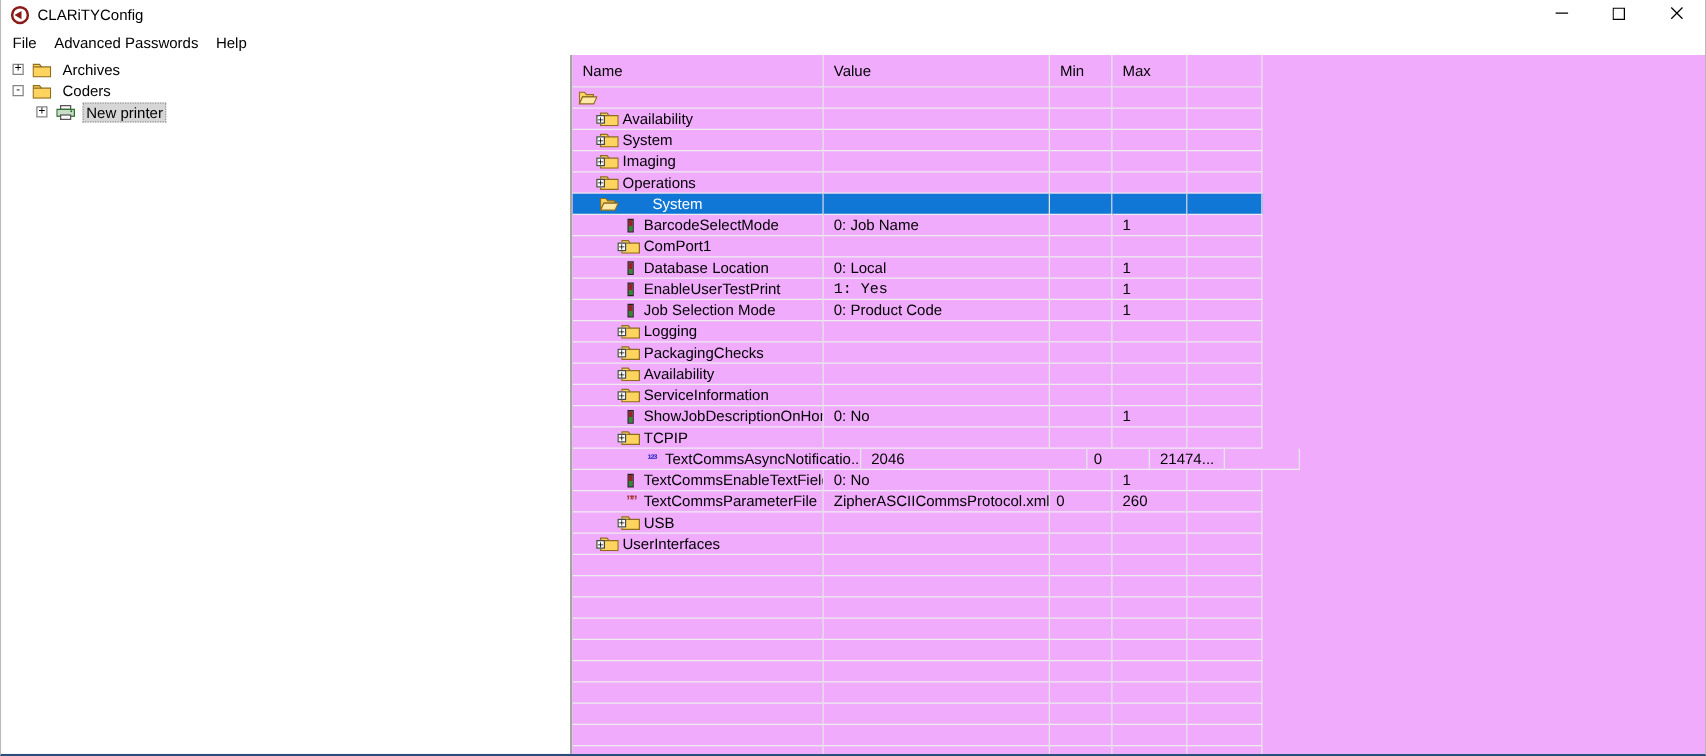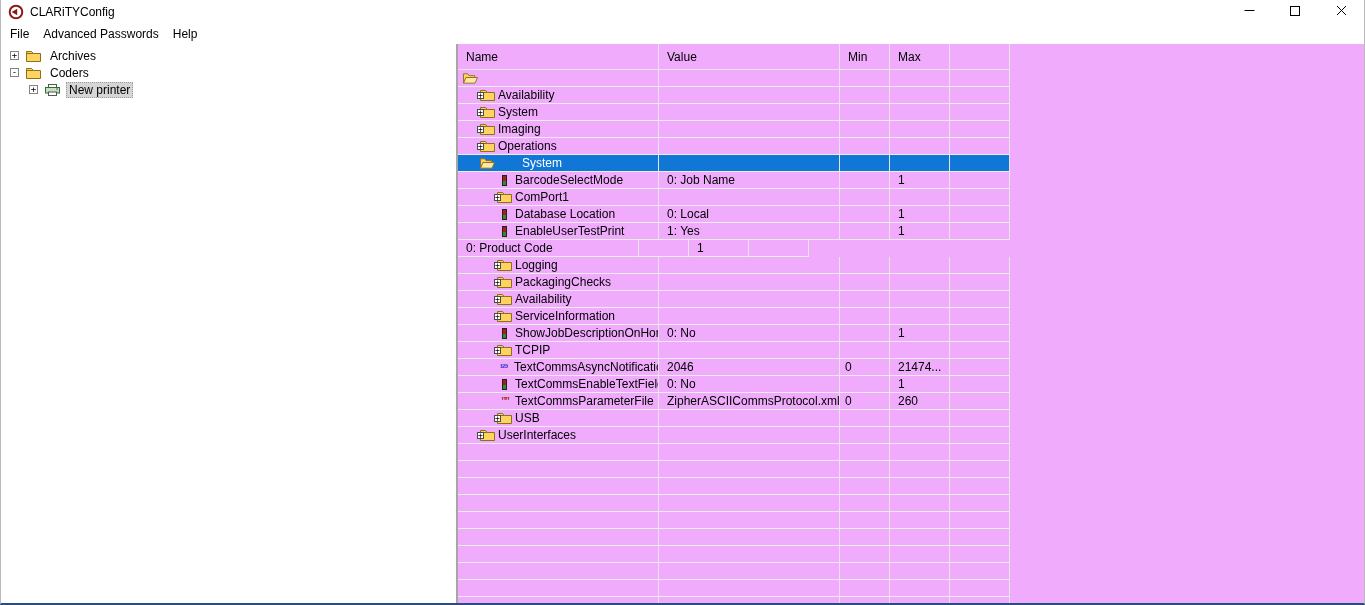--- a/index.html
+++ b/index.html
@@ -283,26 +283,32 @@
             <div class="cell c-max" style="width: 60px;">1</div>
             <div class="cell c-extra" style="width: 60px;"></div>
           </div>
           <div class="grid-row">
             <div class="cell c-name" style="width: 201px; padding-left: 39px;">
               <span class="icon-slot">
                 <span class="enum-ic"></span>
               </span>
               <span>EnableUserTestPrint</span>
             </div>
-            <div class="cell c-value" style="width: 181px;">1: Yes</div>
+            <div class="cell c-value" style="width: 181px; font-family: Liberation Mono, monospace;">1: Yes</div>
             <div class="cell c-min" style="width: 50px;"></div>
             <div class="cell c-max" style="width: 60px;">1</div>
             <div class="cell c-extra" style="width: 60px;"></div>
           </div>
           <div class="grid-row">
+            <div class="cell c-name" style="width: 201px; padding-left: 39px;">
+              <span class="icon-slot">
+                <span class="enum-ic"></span>
+              </span>
+              <span>Job Selection Mode</span>
+            </div>
             <div class="cell c-value" style="width: 181px;">0: Product Code</div>
             <div class="cell c-min" style="width: 50px;"></div>
             <div class="cell c-max" style="width: 60px;">1</div>
             <div class="cell c-extra" style="width: 60px;"></div>
           </div>
           <div class="grid-row">
             <div class="cell c-name" style="width: 201px; padding-left: 39px;">
               <span class="icon-slot">
                 <span class="pbox">+</span>
                 <svg width="15" height="12" viewBox="0 0 15 12">
@@ -387,21 +393,21 @@
                 </svg>
               </span>
               <span>TCPIP</span>
             </div>
             <div class="cell c-value" style="width: 181px;"></div>
             <div class="cell c-min" style="width: 50px;"></div>
             <div class="cell c-max" style="width: 60px;"></div>
             <div class="cell c-extra" style="width: 60px;"></div>
           </div>
           <div class="grid-row">
-            <div class="cell c-name" style="width: 201px; padding-left: 38px;">
+            <div class="cell c-name" style="width: 231px; padding-left: 56px;">
               <span class="icon-slot">
                 <span class="num-ic">¹²³</span>
               </span>
               <span>TextCommsAsyncNotificatio...</span>
             </div>
             <div class="cell c-value" style="width: 181px;">2046</div>
             <div class="cell c-min" style="width: 50px;">0</div>
             <div class="cell c-max" style="width: 60px;">21474...</div>
             <div class="cell c-extra" style="width: 60px;"></div>
           </div>

